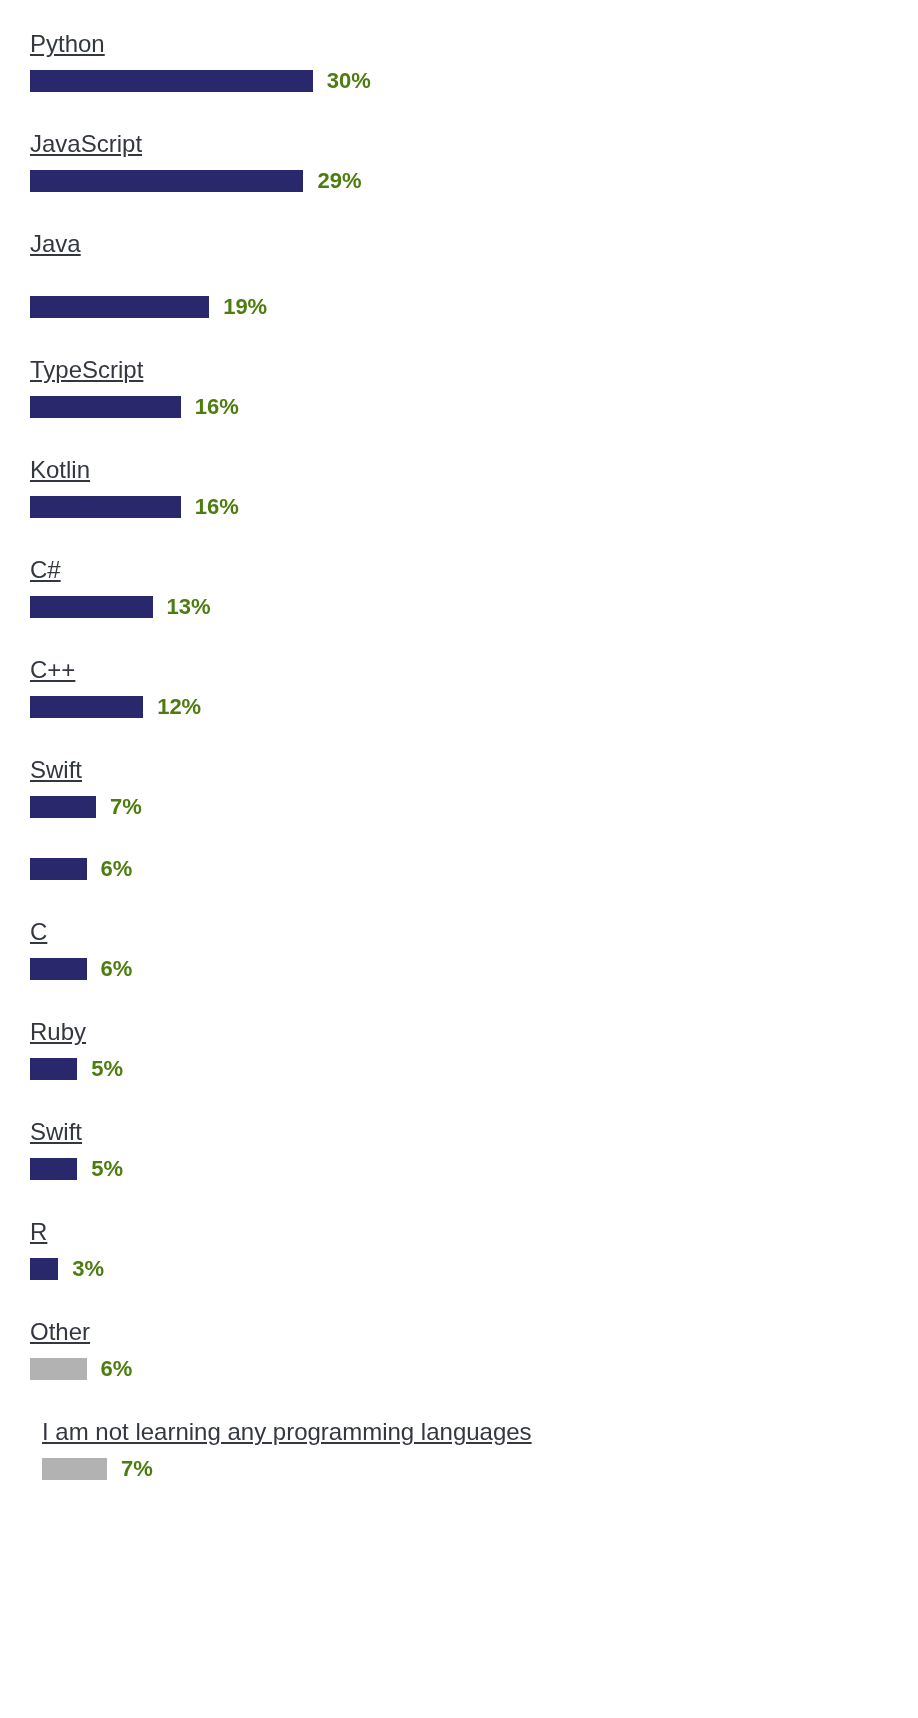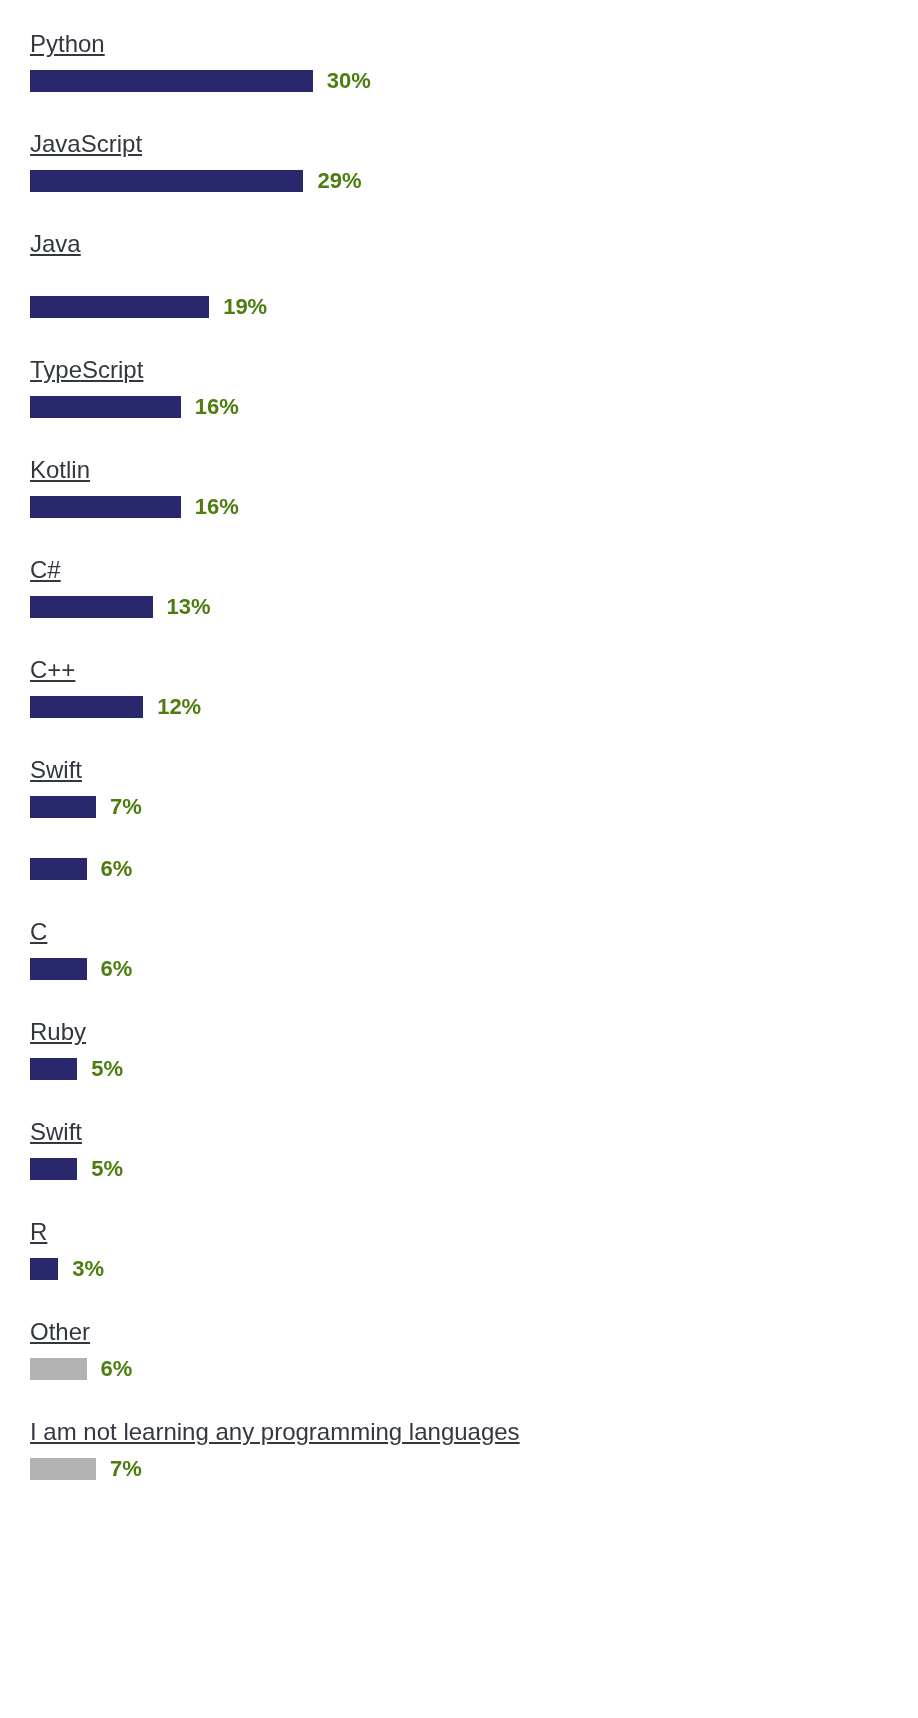--- a/index.html
+++ b/index.html
@@ -14,20 +14,21 @@
       width: 918px;
     }
     .chart {
       width: 100%;
     }
     .bar-item {
       margin-bottom: 36px;
     }
     .bar-item:last-child {
       margin-bottom: 0;
+      margin-left: 12px;
     }
     .bar-label {
       font-size: 24px;
       color: #333740;
       margin-bottom: 10px;
       font-weight: 400;
       text-decoration: underline;
     }
     .bar-row {
       display: flex;

